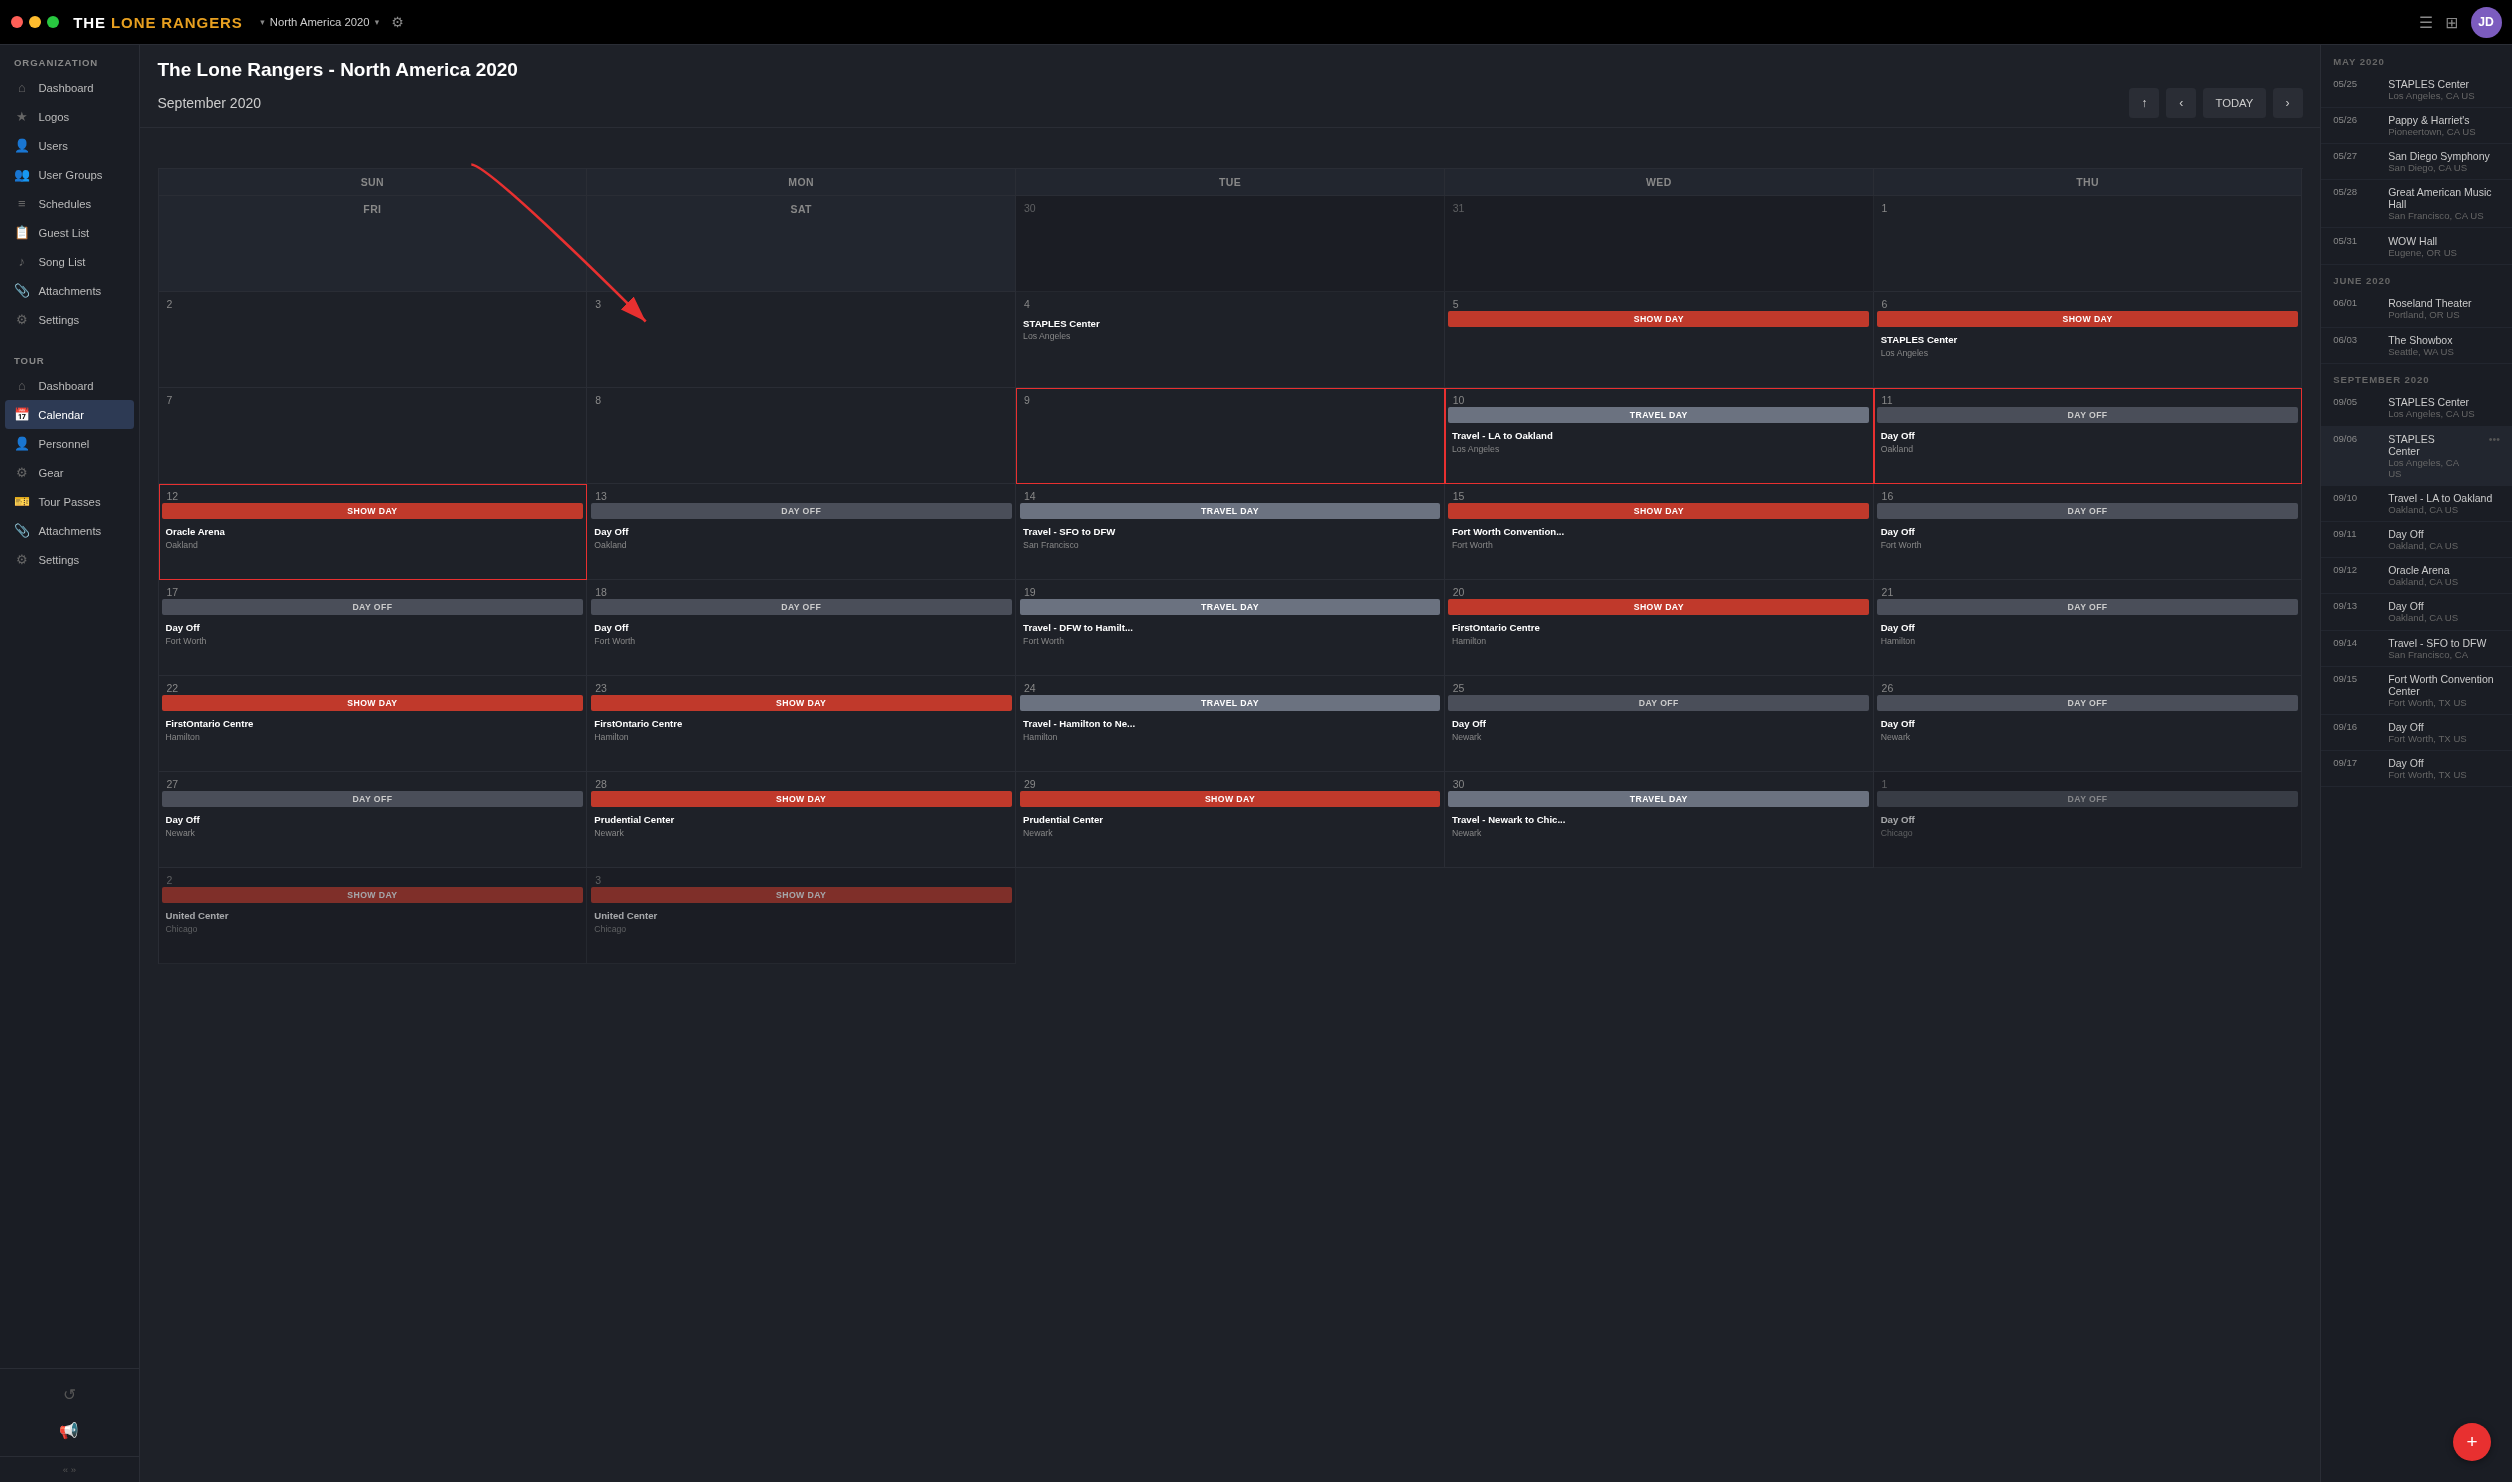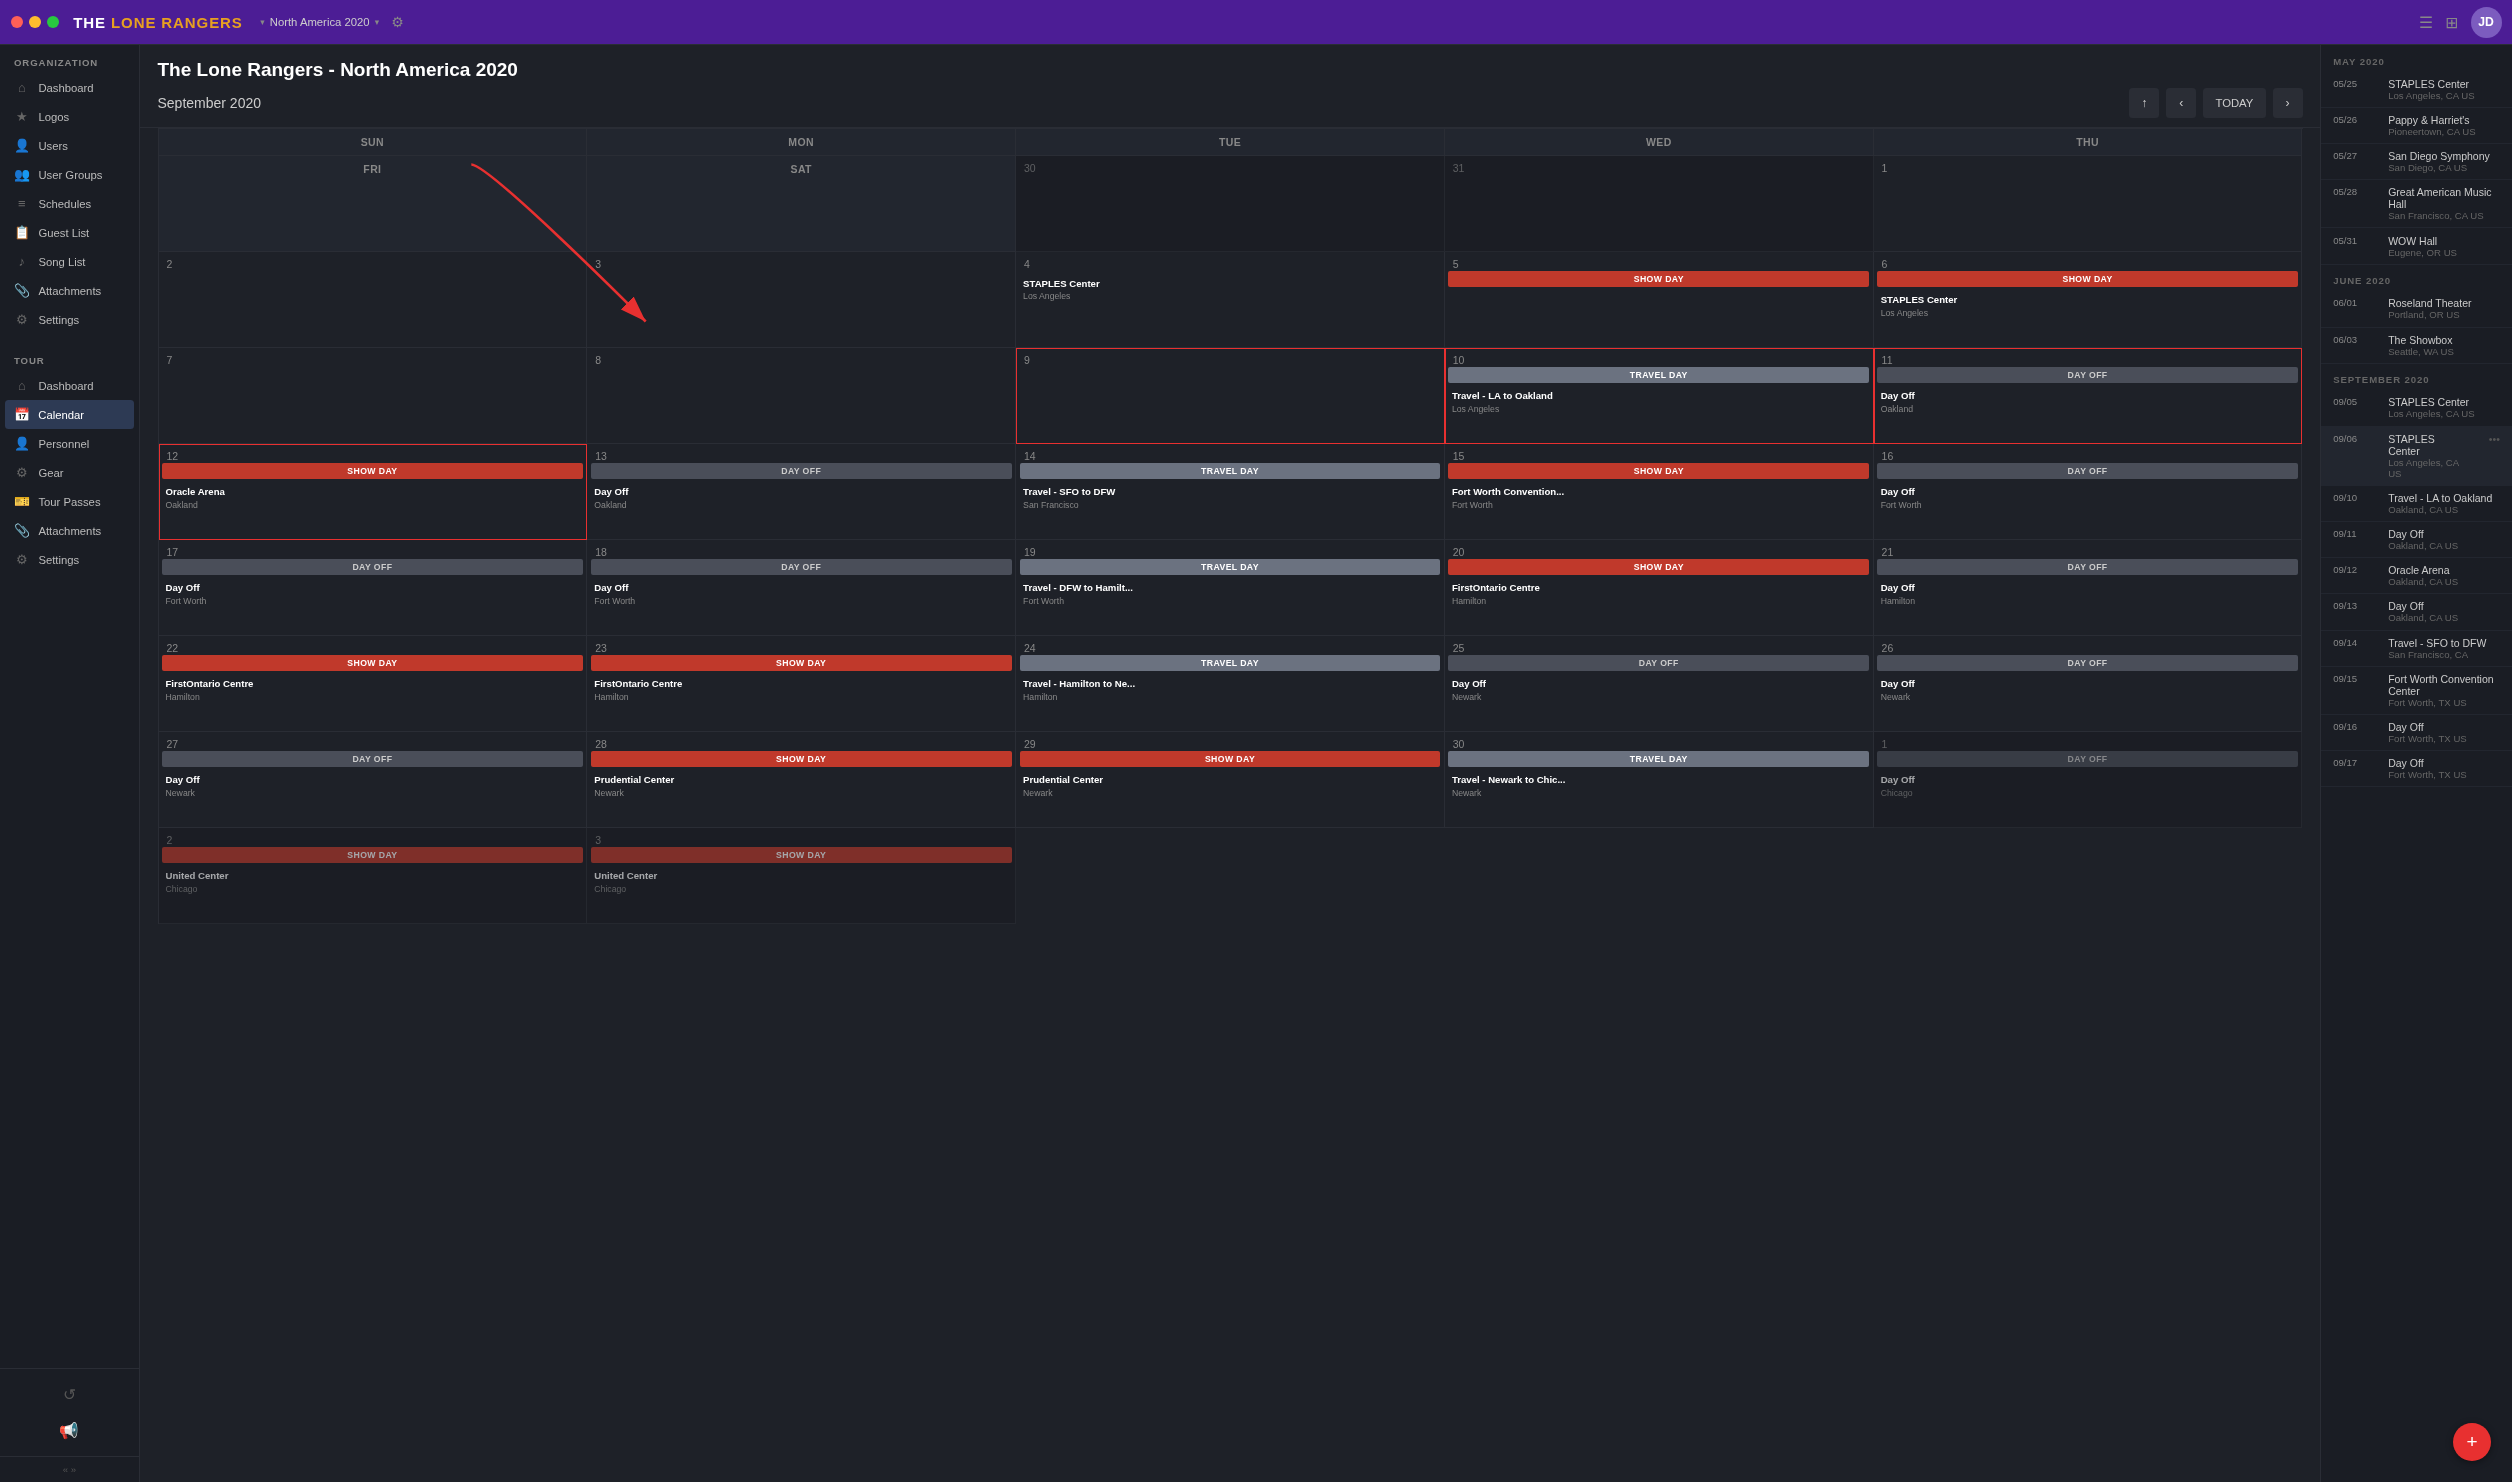--- a/index.html
+++ b/index.html
@@ -1,20 +1,20 @@
 <!DOCTYPE html>
 <html style="font-size:14px"><head>
   <meta charset="utf-8">
   <style>
     * { box-sizing: border-box; margin: 0; padding: 0; }
     body { font-family: -apple-system, BlinkMacSystemFont, 'Segoe UI', sans-serif; background: #1e2128; color: #fff; display: flex; flex-direction: column; height: 100vh; overflow: hidden; font-size: 11.3px; }
 
     
     #titlebar {
-      background: #4c1d95;
+      background: #000000;
       display: flex;
       align-items: center;
       padding: 0 10.5px;
       height: 45px;
       border-bottom: 0.9px solid #2a2d35;
       flex-shrink: 0;
     }
     .window-controls { display: flex; gap: 6.1px; margin-right: 14px; }
     .wc { width: 12.2px; height: 12.2px; border-radius: 50%; }
     .wc-close { background: #ff5f57; }
@@ -60,21 +60,21 @@
       font-size: 11.3px;
       border-radius: 0;
     }
     .sidebar-item.active { background: #2d3a54; color: #fff; border-radius: 3.5px; margin: 0 5.2px; padding: 7px 8.7px; }
     .sidebar-item .si-icon { font-size: 13px; color: #666; width: 15.7px; text-align: center; }
     .sidebar-item.active .si-icon { color: #7a9ee0; }
     .sidebar-bottom-icon { display: flex; align-items: center; justify-content: center; padding: 8.7px; color: #555; cursor: pointer; font-size: 15.7px; }
     .sidebar-collapse { display: flex; align-items: center; justify-content: center; padding: 7px; color: #555; border-top: 0.9px solid #2a2d35; cursor: pointer; font-size: 9.6px; }
 
     
-    #content { flex: 1; display: flex; flex-direction: column; overflow: hidden; }
+    #content { flex: 1; display: flex; flex-direction: column; overflow: hidden; gap: 40px; }
 
     
     #content-header {
       padding: 14px 17.5px 8.7px;
       border-bottom: 0.9px solid #2a2d35;
       flex-shrink: 0;
     }
     .page-title { font-size: 19px; font-weight: 600; color: #fff; margin-bottom: 7px; }
     .calendar-nav { display: flex; align-items: center; justify-content: space-between; }
     .month-label { font-size: 14px; color: #ccc; font-weight: 400; }

